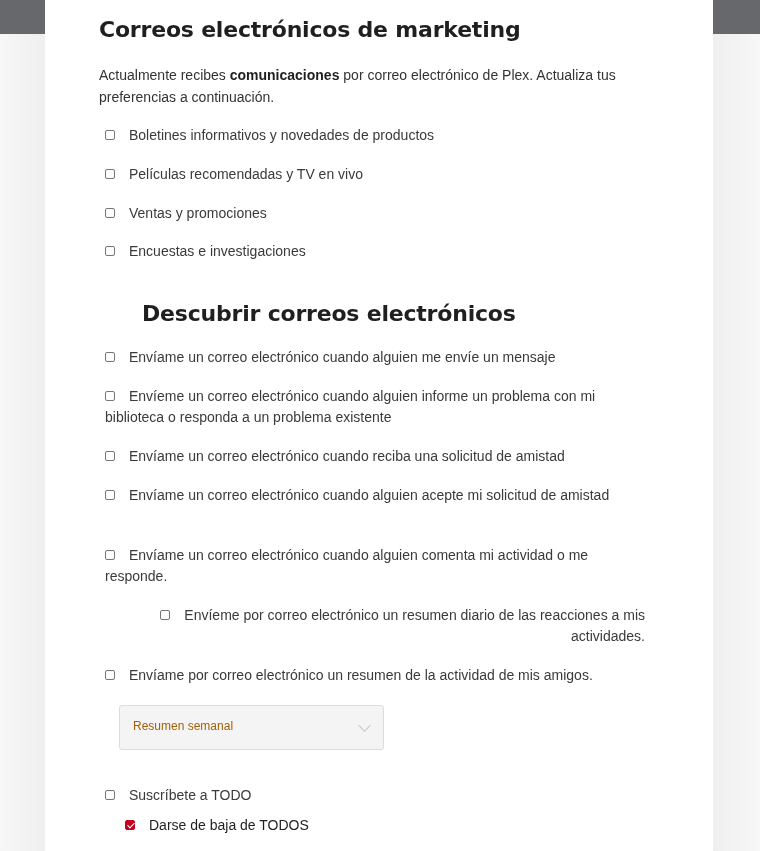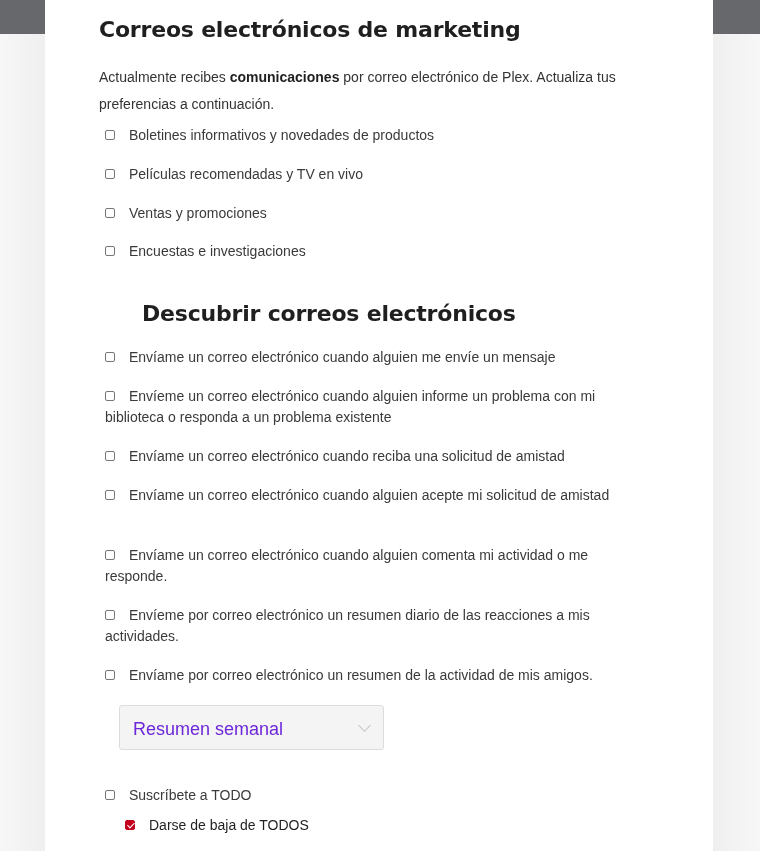--- a/index.html
+++ b/index.html
@@ -30,21 +30,21 @@
       background: #ffffff;
     }
     .section-title {
       position: absolute; left: 54px;
       font-family: "DejaVu Sans", sans-serif;
       font-weight: bold; font-size: 22px; color: #1f1f1f;
       letter-spacing: -0.2px;
     }
     .intro {
       position: absolute; left: 54px; top: 64px; width: 560px;
-      font-size: 14px; line-height: 27px; color: #333333;
+      font-size: 14px; line-height: 22px; color: #333333;
     }
     .intro b { color: #1f1f1f; }
     .opt {
       position: absolute; left: 60px; width: 540px;
       font-size: 14px; line-height: 21px; color: #3a3a3a;
     }
     .cb {
       display: inline-block; width: 10px; height: 10px;
       border: 1px solid #767676; border-radius: 2px;
       background: #fff; vertical-align: 0px; margin-right: 14px;
@@ -59,21 +59,21 @@
       border: solid #fff; border-width: 0 1.5px 1.5px 0;
       transform: rotate(45deg);
     }
     .opt.bold-opt { color: #1f1f1f; padding-left: 20px; }
     .select {
       position: absolute; left: 74px; top: 705px; width: 265px; height: 45px;
       background: #f4f4f4; border: 1px solid #dcdcdc; border-radius: 3px;
     }
     .select-value {
       position: absolute; left: 13px; top: 13px;
-      font-size: 18px; color: #6d28d9;
+      font-size: 12px; color: #a16207;
     }
     .chevron {
       position: absolute; right: 14px; top: 15px; width: 9px; height: 9px;
       border: solid #c4c4c4; border-width: 0 1.5px 1.5px 0;
       transform: rotate(45deg);
     }
   </style>
 </head>
 <body>
 
@@ -93,21 +93,21 @@
   <label class="opt" style="top:203px;"><span class="cb"></span><span>Ventas y promociones</span></label>
   <label class="opt" style="top:241px;"><span class="cb"></span><span>Encuestas e investigaciones</span></label>
 
   <h2 class="section-title" style="top:301px;margin-left:43px;">Descubrir correos electrónicos</h2>
 
   <label class="opt" style="top:347px;"><span class="cb"></span><span>Envíame un correo electrónico cuando alguien me envíe un mensaje</span></label>
   <label class="opt" style="top:386px;"><span class="cb"></span><span>Envíeme un correo electrónico cuando alguien informe un problema con mi biblioteca o responda a un problema existente</span></label>
   <label class="opt" style="top:446px;"><span class="cb"></span><span>Envíame un correo electrónico cuando reciba una solicitud de amistad</span></label>
   <label class="opt" style="top:545px;"><span class="cb"></span><span>Envíame un correo electrónico cuando alguien comenta mi actividad o me responde.</span></label>
   <label class="opt" style="top:485px;"><span class="cb"></span><span>Envíame un correo electrónico cuando alguien acepte mi solicitud de amistad</span></label>
-  <label class="opt" style="top:605px;"><span class="cb"></span><span>Envíeme por correo electrónico un resumen diario de las reacciones a mis actividades.</span></label>
+  <label class="opt" style="top:605px;text-align:right;"><span class="cb"></span><span>Envíeme por correo electrónico un resumen diario de las reacciones a mis actividades.</span></label>
   <label class="opt" style="top:665px;"><span class="cb"></span><span>Envíame por correo electrónico un resumen de la actividad de mis amigos.</span></label>
 
   <div class="select">
     <span class="select-value">Resumen semanal</span>
     <span class="chevron"></span>
   </div>
 
   <label class="opt" style="top:785px;"><span class="cb"></span><span>Suscríbete a TODO</span></label>
   <label class="opt bold-opt" style="top:815px;"><span class="cb checked"></span><span>Darse de baja de TODOS</span></label>
 

